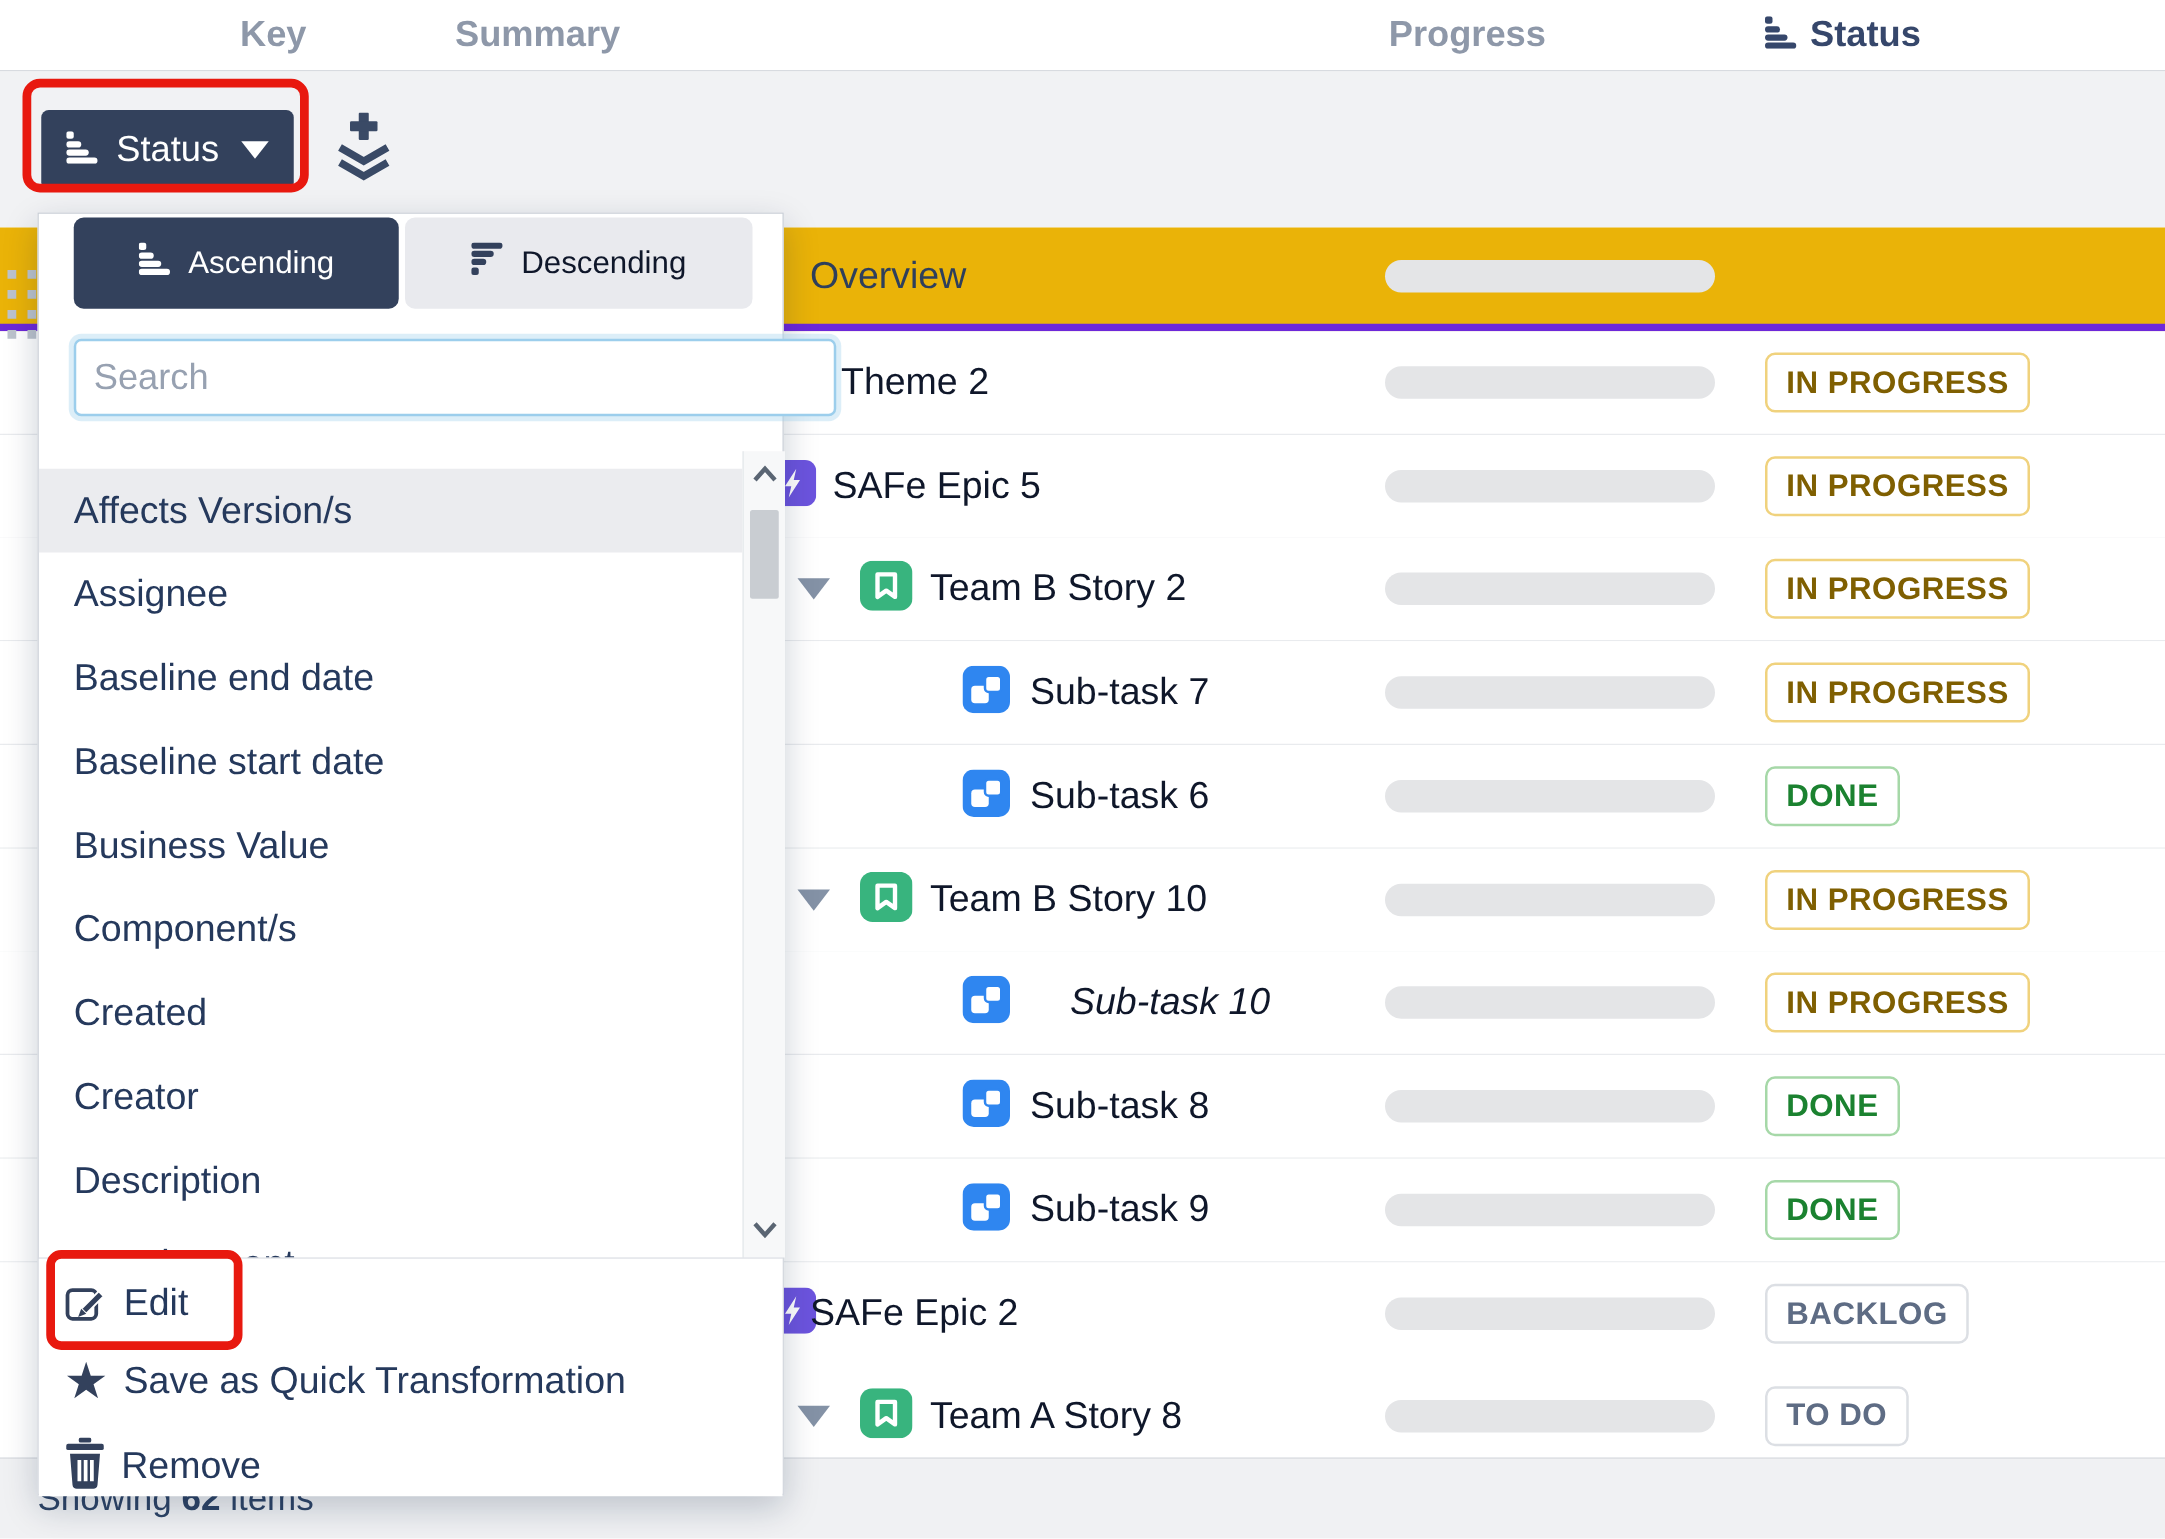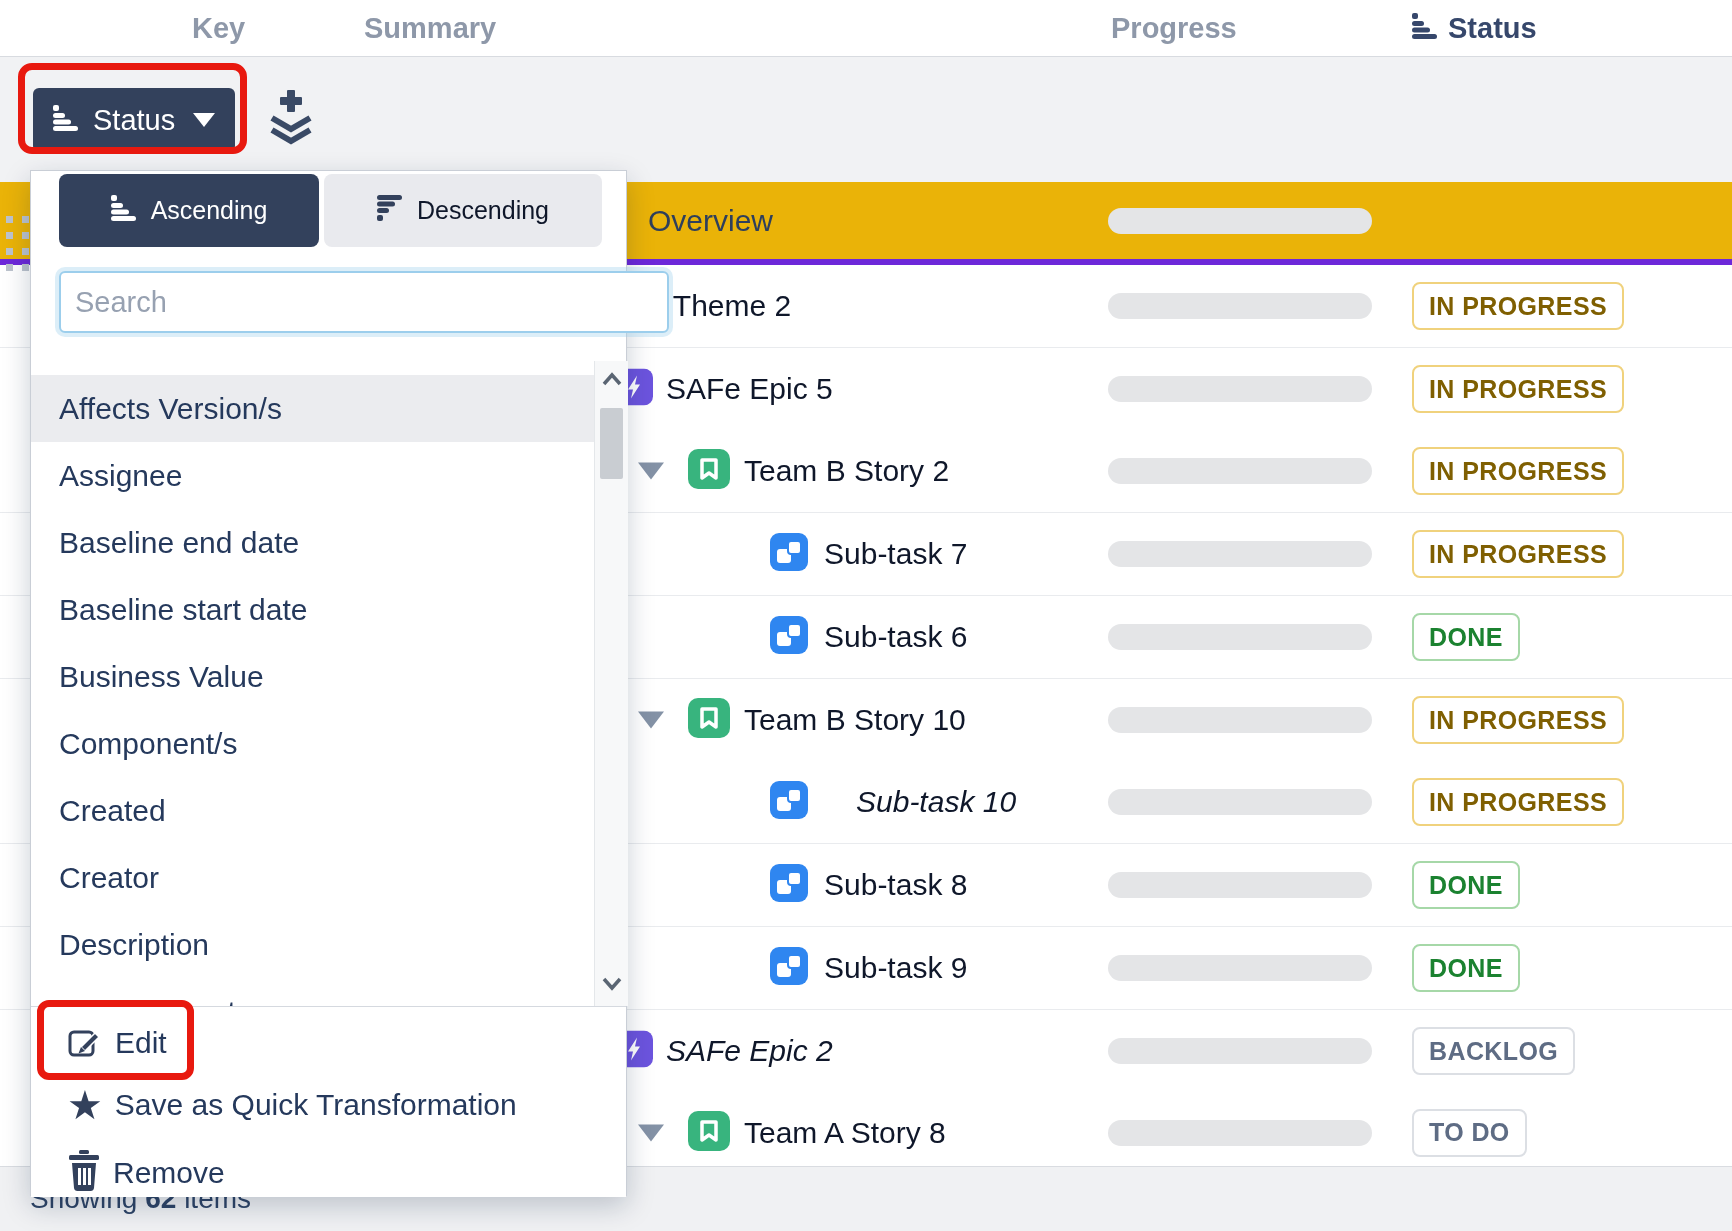--- a/index.html
+++ b/index.html
@@ -62,21 +62,21 @@
   .fields { position:absolute; left:0; top:190px; width:563px; height:645px; overflow:hidden; padding-top:14px; }
   .field { height:67px; line-height:67px; padding-left:28px; font-size:30px; color:#25395C; cursor:pointer; white-space:nowrap; }
   .field.selected { background:#EBECEF; }
   .sb { position:absolute; left:563px; top:190px; width:34px; height:645px; background:#F7F8F9; border-left:1px solid #E4E7EA; }
   .sb-btn { position:absolute; left:4px; width:26px; height:26px; background:none; border:none; cursor:pointer; }
   .sb-up { top:6px; }
   .sb-down { top:610px; }
   .sb-thumb { position:absolute; left:5px; top:47px; width:23px; height:71px; background:#C9CDD2; border-radius:2px; cursor:grab; }
   .popup-divider { position:absolute; left:0; top:835px; width:100%; height:1px; background:#D5D9DF; }
   .actions { position:absolute; left:0; top:836px; width:100%; height:190px; background:#fff; }
-  .action { position:absolute; left:36px; display:flex; align-items:center; gap:12px; height:40px; cursor:pointer;text-align:center; }
+  .action { position:absolute; left:20px; display:flex; align-items:center; gap:12px; height:40px; cursor:pointer;text-align:center; }
   .action-label { font-size:30px; color:#25395C; white-space:nowrap; }
   .action-edit { top:16px; }
   .action-save { top:78px; }
   .action-remove { top:146px; }
   .star-glyph { font-size:40px; color:#33415C; line-height:36px; }
 </style>
 </head>
 <body>
 
 <div class="screen">
@@ -248,21 +248,21 @@
     <span class="badge badge-done">DONE</span>
   </div>
 
   <div class="row" style="top:1010px;">
     <span class="type-icon icon-epic">
       <svg width="37" height="37" viewBox="0 0 37 37">
           <rect width="37" height="37" rx="9" fill="#6C54DE"></rect>
           <path d="M21 7 L12 21 L17 21 L15 30 L24 16 L19 16 Z" fill="#fff"></path>
         </svg>
     </span>
-    <span class="row-title" style="left:666px;font-style:italic;">SAFe Epic 2</span>
+    <span class="row-title" style="left:648px;">SAFe Epic 2</span>
     <span class="ptrack"><span class="pfill" style="width: 0%;"></span></span>
     <span class="badge badge-neutral">BACKLOG</span>
   </div>
 
   <div class="row" style="top:1092px; height:82px;">
     <span class="expander"></span>
     <span class="type-icon icon-story">
       <svg width="42" height="40" viewBox="0 0 42 40">
           <rect width="42" height="40" rx="10" fill="#38B47E"></rect>
           <path d="M14 11 H28 V29 L21 24 L14 29 Z" fill="none" stroke="#fff" stroke-width="3.5" stroke-linejoin="round"></path>

